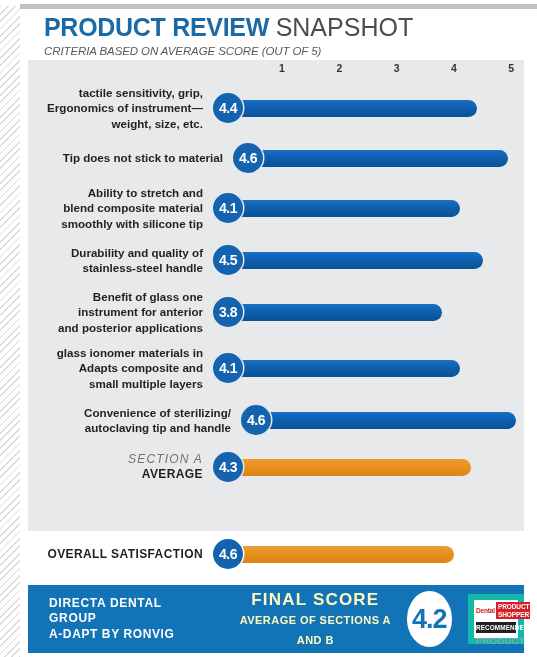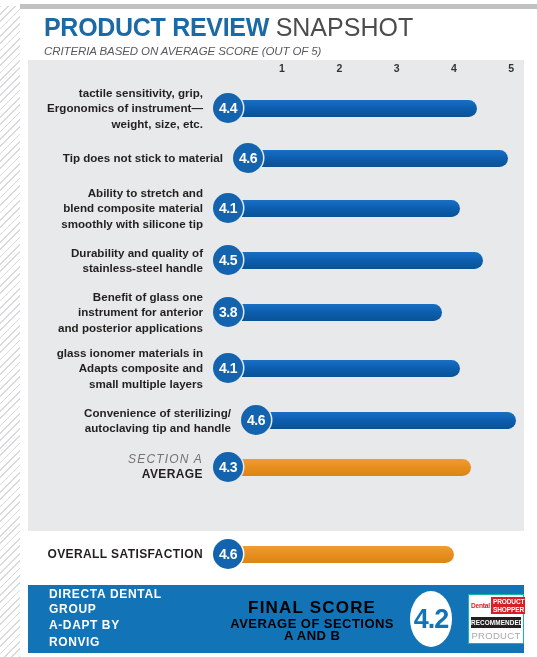--- a/index.html
+++ b/index.html
@@ -123,40 +123,40 @@
   .brand{
     margin-left:21px;color:#ffffff;
   }
   .brand .l1{
     font-size:12px;font-weight:bold;letter-spacing:0.7px;line-height:15px;
   }
   .brand .l2{
     font-size:12px;font-weight:bold;letter-spacing:0.6px;line-height:17px;
   }
   .final{
-    margin-left:56px;text-align:center;color:#000000;
+    margin-left:56px;text-align:center;color:#fef9c3;
   }
   .final .fl1{
     font-size:17px;font-weight:bold;letter-spacing:1.2px;line-height:21px;
   }
   .final .fl2{
-    font-size:13px;font-weight:bold;letter-spacing:0.45px;line-height:12px;
+    font-size:11px;font-weight:bold;letter-spacing:0.45px;line-height:20px;
   }
   .final-circle{
     margin-left:14px;
     width:56px;height:56px;border-radius:50%;
     background:#ffffff;color:#1273b6;
     font-size:27px;font-weight:bold;letter-spacing:-1px;
     display:flex;align-items:center;justify-content:center;
   }
   
   .badge{
     margin-left:16px;
     width:56px;height:50px;background:#ffffff;
-    border:1px solid #14b8a6;
+    border:6px solid #14b8a6;
     display:flex;flex-direction:column;
     box-sizing:border-box;
     padding:2px;
   }
   .badge-top{
     display:flex;align-items:stretch;height:17px;
   }
   .badge-dental{
     color:#d62027;font-size:6.6px;font-weight:bold;
     display:flex;align-items:center;

